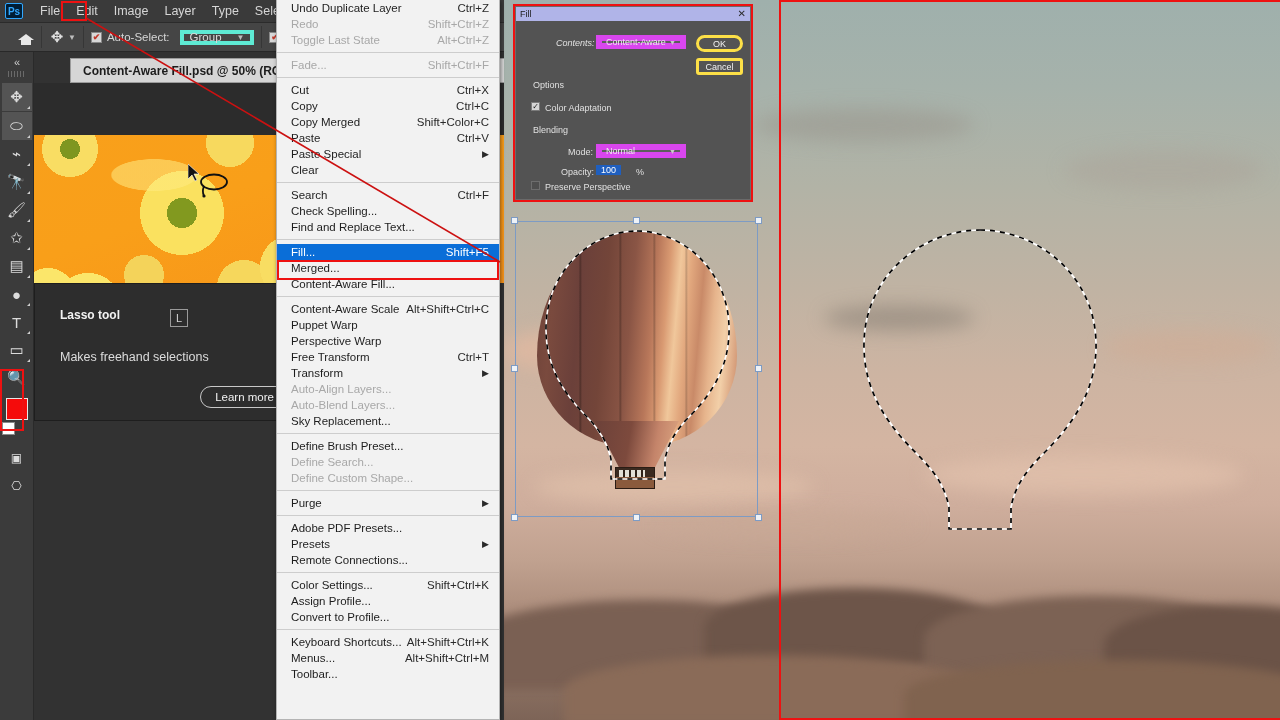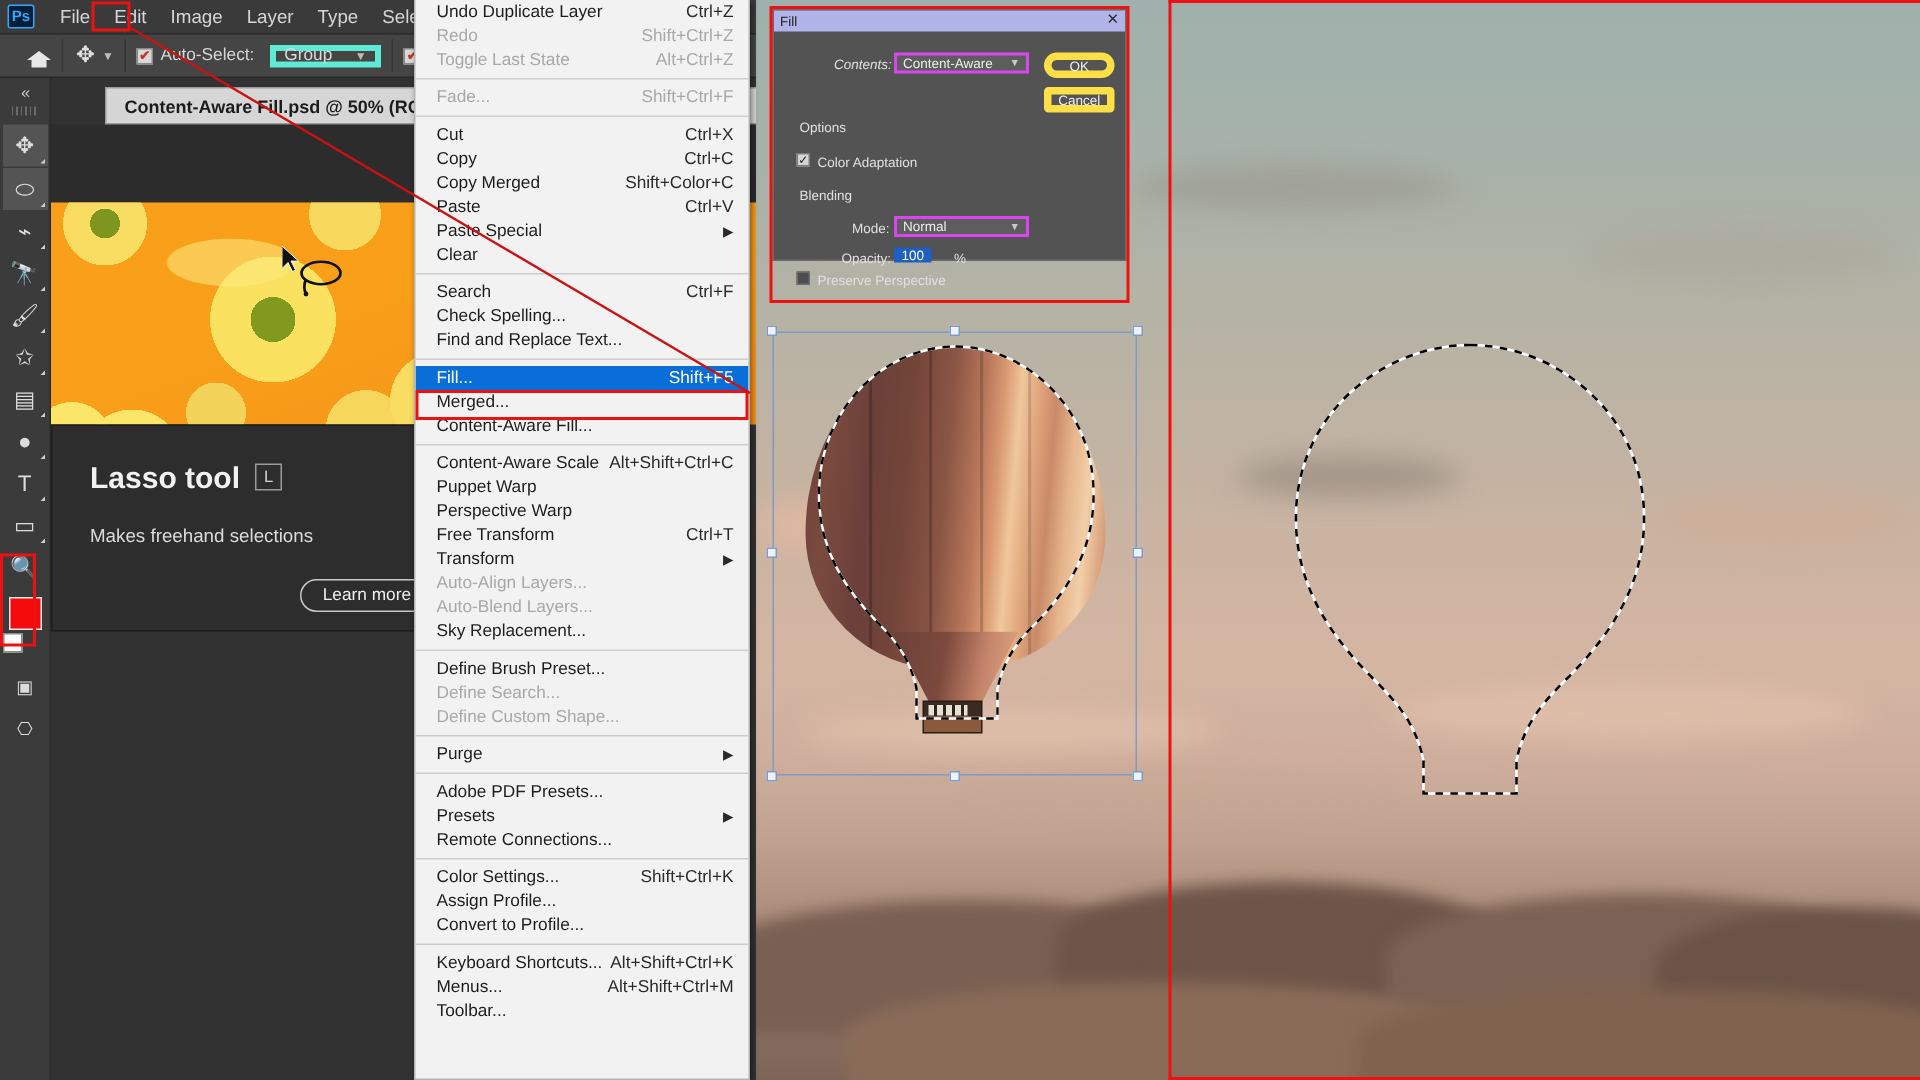--- a/index.html
+++ b/index.html
@@ -111,21 +111,21 @@
     background:
       radial-gradient(ellipse 70px 26px at 120px 40px, rgba(255,235,130,.55) 0 60%, transparent 62%),
       radial-gradient(ellipse 60px 22px at 400px 110px, rgba(255,228,110,.5) 0 60%, transparent 62%);
   }
 
   
   #tooltip-panel {
     position:absolute; left:34px; top:283px; width:270px; height:138px;
     background:#2d2d2d; border:1px solid #1e1e1e;
   }
-  #tt-title { color:#f2f2f2; font-size:20px; font-weight:bold; position:absolute; left:25px; top:24px; }
+  #tt-title { color:#f2f2f2; font-size:12px; font-weight:bold; position:absolute; left:25px; top:24px; }
   #tt-key {
     position:absolute; left:135px; top:25px; width:18px; height:18px;
     border:1px solid #9a9a9a; color:#d2d2d2; font-size:11px;
     display:flex; align-items:center; justify-content:center;
   }
   #tt-desc { color:#dcdcdc; font-size:12.5px; position:absolute; left:25px; top:66px; }
   #tt-learn {
     position:absolute; right:14px; bottom:12px;
     border:1px solid #c8c8c8; border-radius:11px; color:#f0f0f0;
     font-size:11.5px; padding:4px 14px;
@@ -142,38 +142,38 @@
   .mrow .lbl { color:#1d1d1d; font-size:11.5px; white-space:nowrap; }
   .mrow .acc { margin-left:auto; color:#2a2a2a; font-size:11.5px; white-space:nowrap; }
   .mrow.disabled .lbl, .mrow.disabled .acc { color:#a8a8a8; }
   .mrow .sub { margin-left:auto; color:#2a2a2a; font-size:9px; }
   .mrow.selected { background:#0a6ed8; }
   .mrow.selected .lbl, .mrow.selected .acc { color:#ffffff; }
   .msep { height:1px; background:#cdcdcd; margin:4px 0; }
 
   
   #fill-dialog {
-    position:absolute; left:515px; top:6px; width:236px; height:168px;
+    position:absolute; left:515px; top:6px; width:236px; height:194px;
     background:#535353; border:1px solid #6a6a6a;
   }
   #fd-titlebar {
     height:14px; background:#b0b4e8; display:flex; align-items:center;
     padding:0 4px; position:relative;
   }
   #fd-title { color:#1b1b1b; font-size:9px; }
   #fd-close { margin-left:auto; color:#2c2c2c; font-size:10px; line-height:10px; }
   .fd-lbl { color:#e0e0e0; font-size:9px; position:absolute; }
   .fd-select {
-    position:absolute; background:#5d5d5d; border:2px solid #d946ef;
+    position:absolute; background:#5d5d5d; border:6px solid #d946ef;
     color:#ededed; font-size:9px; padding:1px 4px;
     display:flex; align-items:center;
   }
   .fd-select .car { margin-left:auto; font-size:7px; color:#c9c9c9; }
   .fd-btn {
-    position:absolute; width:47px; height:17px; border:5px solid #fde047;
+    position:absolute; width:47px; height:17px; border:3px solid #fde047;
     border-radius:9px; background:#545454; color:#f0f0f0; font-size:9px;
     display:flex; align-items:center; justify-content:center;
   }
   .fd-cb {
     position:absolute; width:9px; height:9px; background:#d5d5d5; border:1px solid #7b7b7b;
     color:#1c1c1c; font-size:8px; line-height:8px; text-align:center;
   }
   .fd-cb.empty { background:#4e4e4e; border-color:#6d6d6d; }
 
   

